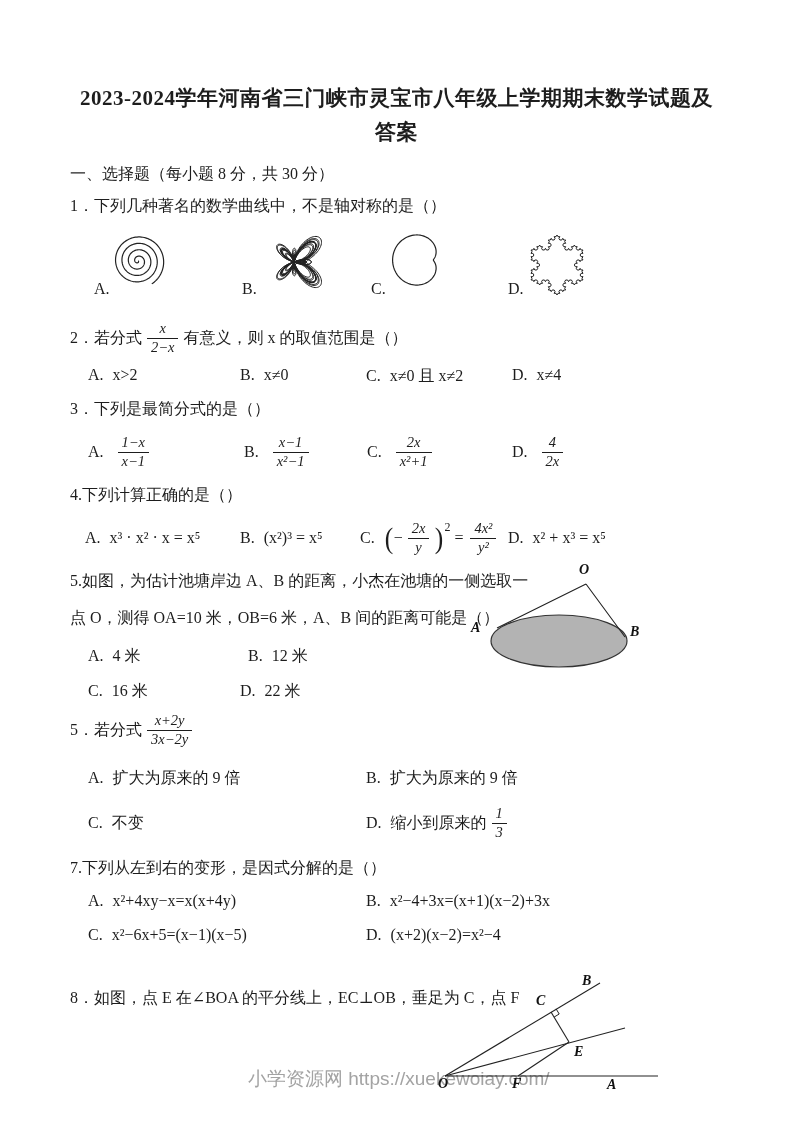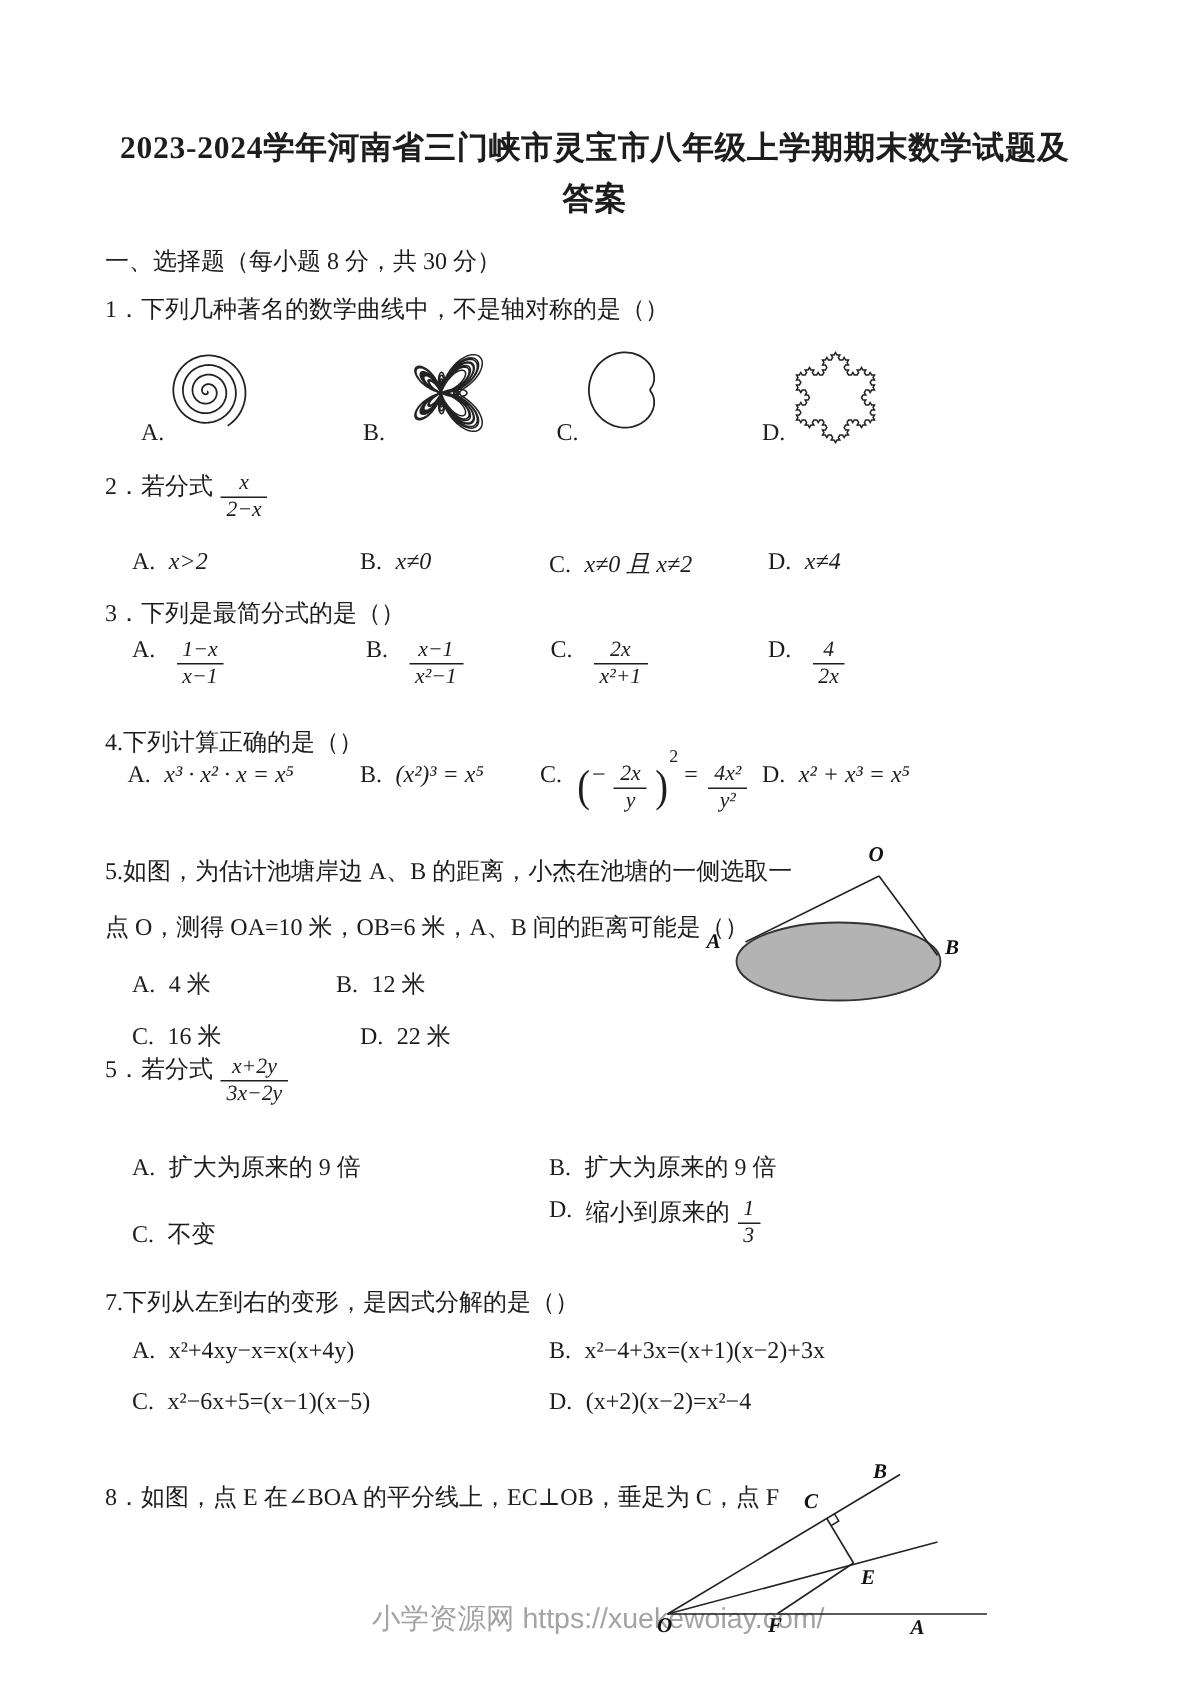--- a/index.html
+++ b/index.html
@@ -4,22 +4,22 @@
 <style>
   * { margin:0; padding:0; box-sizing:border-box; }
   html,body { background:#ffffff; }
   body {
     width:793px; height:1122px; position:relative; overflow:hidden;
     font-family:"Liberation Serif","DejaVu Serif",serif;
     color:#1d1d1d; font-size:16px;
   }
   .abs { position:absolute; white-space:nowrap; }
   .title { width:100%; text-align:center; font-size:21px; font-weight:bold; letter-spacing:0.5px; }
-  .math { font-style:italic; }
-  .vflex { display:flex; align-items:flex-start; }
+  .math { }
+  .vflex { display:flex; align-items:center; }
   .olabel { margin-right:9px; }
   .frac { display:inline-flex; flex-direction:column; text-align:center;
           font-style:italic; font-size:14.5px; line-height:1.2; margin:0 5px; vertical-align:middle; }
   .frac .num { border-bottom:1px solid #1d1d1d; padding:0 4px; }
   .frac .den { padding:0 4px; }
   .bigp { display:inline-block; font-size:30px; font-weight:300; font-style:normal; transform:scaleX(.85); }
   .psup { font-size:12px; position:relative; top:-11px; margin-right:2px; }
   .eq { margin:0 2px; }
   .wm { font-family:Liberation Sans, sans-serif; color:#a3a3a3; font-size:19px; z-index:1; }
   svg { overflow:visible; }
@@ -57,20 +57,21 @@
 <svg class="abs curve" style="left:524px;top:234px" width="66" height="62" viewBox="0 0 66 62">
   <path id="koch-path" style="stroke-width:1" d="M33.00 1.00L33.96 2.67L35.89 2.67L34.93 4.33L35.89 6.00L37.81 6.00L38.78 4.33L39.74 6.00L41.66 6.00L40.70 7.67L41.66 9.33L39.74 9.33L38.78 11.00L39.74 12.67L41.67 12.67L40.70 14.33L41.67 16.00L43.59 16.00L44.55 14.33L45.52 16.00L47.44 16.00L48.40 14.33L47.44 12.66L49.36 12.66L50.33 11.00L51.29 12.66L53.21 12.66L52.25 14.33L53.22 16.00L55.14 16.00L56.10 14.33L57.07 16.00L58.99 15.99L58.03 17.66L58.99 19.33L57.07 19.33L56.10 21.00L57.07 22.66L58.99 22.66L58.03 24.33L58.99 26.00L57.07 26.00L56.11 27.66L55.14 26.00L53.22 26.00L52.26 27.67L53.22 29.33L51.30 29.33L50.33 31.00L51.30 32.67L53.22 32.67L52.26 34.33L53.22 36.00L55.15 36.00L56.11 34.33L57.07 36.00L59.00 36.00L58.03 37.67L59.00 39.33L57.07 39.33L56.11 41.00L57.07 42.67L59.00 42.67L58.04 44.33L59.00 46.00L57.07 46.00L56.11 47.67L55.15 46.00L53.22 46.00L52.26 47.67L53.22 49.34L51.30 49.34L50.33 51.00L49.37 49.34L47.44 49.34L48.41 47.67L47.44 46.00L45.52 46.00L44.56 47.67L43.59 46.00L41.67 46.00L40.70 47.67L41.67 49.34L39.74 49.34L38.78 51.00L39.74 52.67L41.67 52.67L40.70 54.34L41.67 56.01L39.74 56.01L38.78 57.67L37.81 56.01L35.89 56.01L34.93 57.67L35.89 59.34L33.96 59.34L33.00 61.01L32.04 59.34L30.11 59.34L31.07 57.67L30.11 56.01L28.19 56.01L27.22 57.67L26.26 56.01L24.33 56.01L25.30 54.34L24.33 52.67L26.26 52.67L27.22 51.00L26.26 49.34L24.33 49.34L25.30 47.67L24.33 46.00L22.41 46.00L21.44 47.67L20.48 46.00L18.56 46.00L17.59 47.67L18.56 49.34L16.63 49.34L15.67 51.00L14.70 49.34L12.78 49.34L13.74 47.67L12.78 46.00L10.85 46.00L9.89 47.67L8.93 46.00L7.00 46.00L7.96 44.33L7.00 42.67L8.93 42.67L9.89 41.00L8.93 39.33L7.00 39.33L7.97 37.67L7.00 36.00L8.93 36.00L9.89 34.33L10.85 36.00L12.78 36.00L13.74 34.33L12.78 32.67L14.70 32.67L15.67 31.00L14.70 29.33L12.78 29.33L13.74 27.67L12.78 26.00L10.86 26.00L9.89 27.66L8.93 26.00L7.01 26.00L7.97 24.33L7.01 22.66L8.93 22.66L9.90 21.00L8.93 19.33L7.01 19.33L7.97 17.66L7.01 15.99L8.93 16.00L9.90 14.33L10.86 16.00L12.78 16.00L13.75 14.33L12.79 12.66L14.71 12.66L15.67 11.00L16.64 12.66L18.56 12.66L17.60 14.33L18.56 16.00L20.48 16.00L21.45 14.33L22.41 16.00L24.33 16.00L25.30 14.33L24.33 12.67L26.26 12.67L27.22 11.00L26.26 9.33L24.34 9.33L25.30 7.67L24.34 6.00L26.26 6.00L27.22 4.33L28.19 6.00L30.11 6.00L31.07 4.33L30.11 2.67L32.04 2.67L33.00 1.00Z"></path>
 </svg>
 
 <div class="abs vflex" style="left:70px;top:314px;height:48px">
   <span>2．若分式</span>
   <span class="frac">
     <span class="num">x</span>
     <span class="den">2−x</span>
   </span>
+  <span>有意义，则 x 的取值范围是（）</span>
 </div>
 <div class="abs" style="left:88px;top:366px"><span class="olabel">A.</span><span class="math">x&gt;2</span></div>
 <div class="abs" style="left:240px;top:366px"><span class="olabel">B.</span><span class="math">x≠0</span></div>
 <div class="abs" style="left:366px;top:366px"><span class="olabel">C.</span><span class="math">x≠0 且 x≠2</span></div>
 <div class="abs" style="left:512px;top:366px"><span class="olabel">D.</span><span class="math">x≠4</span></div>
 
 <div class="abs" style="left:70px;top:399px">3．下列是最简分式的是（）</div>
 <div class="abs vflex" style="left:88px;top:425px;height:54px">
   <span class="olabel">A.</span>
   <span class="frac">
@@ -126,21 +127,21 @@
     </span>
 </div>
 <div class="abs vflex" style="left:508px;top:508px;height:60px">
     <span class="olabel">D.</span>
     <span class="math">x² + x³ = x⁵</span>
   </div>
 
 <div class="abs" style="left:70px;top:571px">5.如图，为估计池塘岸边 A、B 的距离，小杰在池塘的一侧选取一</div>
 <div class="abs" style="left:70px;top:608px">点 O，测得 OA=10 米，OB=6 米，A、B 间的距离可能是（）</div>
 <div class="abs" style="left:88px;top:646px"><span class="olabel">A.</span><span>4 米</span></div>
-<div class="abs" style="left:224px;top:646px"><span class="olabel">B.</span><span>12 米</span></div>
+<div class="abs" style="left:248px;top:646px"><span class="olabel">B.</span><span>12 米</span></div>
 <div class="abs" style="left:88px;top:681px"><span class="olabel">C.</span><span>16 米</span></div>
 <div class="abs" style="left:240px;top:681px"><span class="olabel">D.</span><span>22 米</span></div>
 
 <svg class="abs" style="left:468px;top:558px" width="235" height="112" viewBox="0 0 235 112">
   <ellipse cx="91" cy="83" rx="68" ry="26" fill="#b3b3b3" stroke="#333" stroke-width="1.2"></ellipse>
   <path class="figline" d="M118 26 L29 70 M118 26 L157 79"></path>
   <text class="figlabel" x="111" y="16">O</text>
   <text class="figlabel" x="3" y="74">A</text>
   <text class="figlabel" x="162" y="78">B</text>
 </svg>

